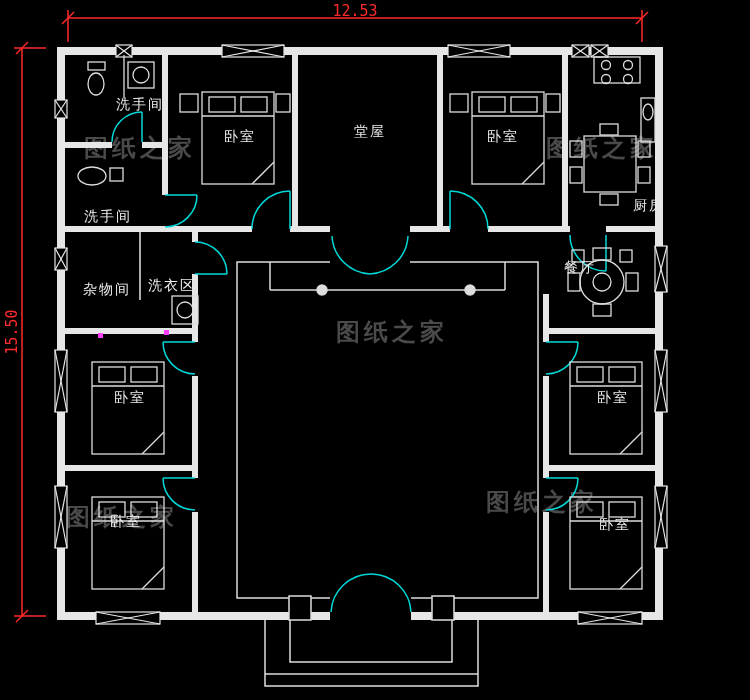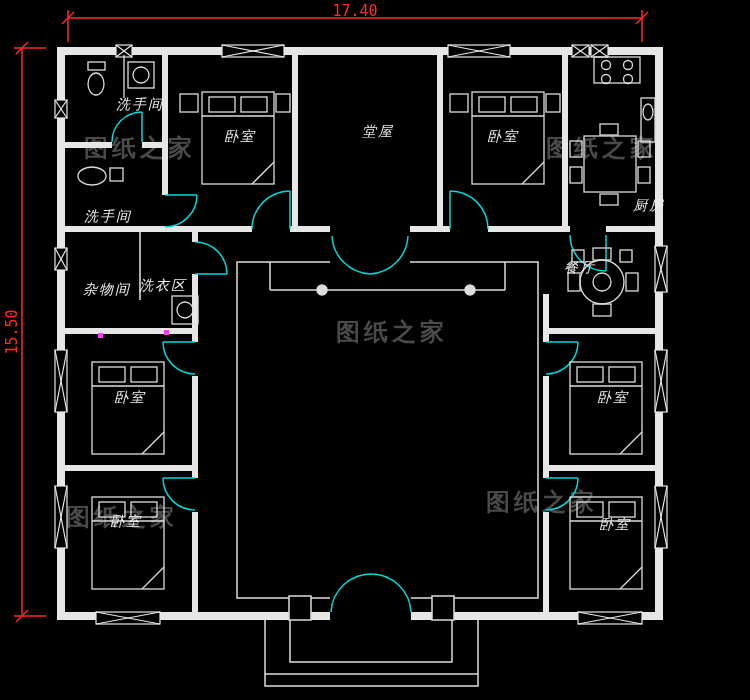--- a/index.html
+++ b/index.html
@@ -2,21 +2,21 @@
 <html><head>
 <meta charset="utf-8">
 <style>
   html,body{margin:0;padding:0;background:#000;}
   .stage{position:relative;width:750px;height:700px;background:#000;overflow:hidden;
          font-family:"DejaVu Sans",sans-serif;}
   .stage svg{position:absolute;left:0;top:0;z-index:2;}
   .wm{position:absolute;z-index:1;color:#4a4a4a;font-size:24px;font-weight:600;
       letter-spacing:4px;white-space:nowrap;transform:translate(-50%,-50%);}
   .room-label{position:absolute;z-index:3;color:#ededed;font-size:14px;
-      letter-spacing:2px;white-space:nowrap;transform:translate(-50%,-50%);font-style:italic;}
+      letter-spacing:2px;white-space:nowrap;transform:translate(-50%,-50%);}
   .dim{position:absolute;z-index:3;color:#ff2a2a;font-size:15px;
       font-family:"DejaVu Sans Mono",monospace;transform:translate(-50%,-50%);}
   .dim.vert{transform:translate(-50%,-50%) rotate(-90deg);}
 </style>
 </head>
 <body>
 
 <div class="stage">
 
   <div class="wm" style="left:140px;top:148px">图纸之家</div>
@@ -319,30 +319,30 @@
           <circle cx="185" cy="310" r="8"></circle>
       </g>
     </g>
 
     <g fill="#ff3dff" stroke="none">
       <rect x="164" y="330" width="5" height="5"></rect>
       <rect x="98" y="333" width="5" height="5"></rect>
     </g>
   </svg>
 
-  <div class="dim" style="left:355px;top:11px">17.40</div>
+  <div class="dim" style="left:355px;top:11px">12.53</div>
   <div class="dim vert" style="left:12px;top:332px">15.50</div>
 
   <div class="room-label" style="left:140px;top:105px">洗手间</div>
   <div class="room-label" style="left:240px;top:137px">卧室</div>
-  <div class="room-label" style="left:378px;top:132px">堂屋</div>
+  <div class="room-label" style="left:370px;top:132px">堂屋</div>
   <div class="room-label" style="left:503px;top:137px">卧室</div>
   <div class="room-label" style="left:649px;top:206px">厨房</div>
   <div class="room-label" style="left:108px;top:217px">洗手间</div>
   <div class="room-label" style="left:107px;top:290px">杂物间</div>
-  <div class="room-label" style="left:163px;top:286px">洗衣区</div>
+  <div class="room-label" style="left:172px;top:286px">洗衣区</div>
   <div class="room-label" style="left:580px;top:268px">餐厅</div>
   <div class="room-label" style="left:130px;top:398px">卧室</div>
   <div class="room-label" style="left:613px;top:398px">卧室</div>
   <div class="room-label" style="left:126px;top:522px">卧室</div>
   <div class="room-label" style="left:615px;top:525px">卧室</div>
 
 </div>
 
 </body></html>

